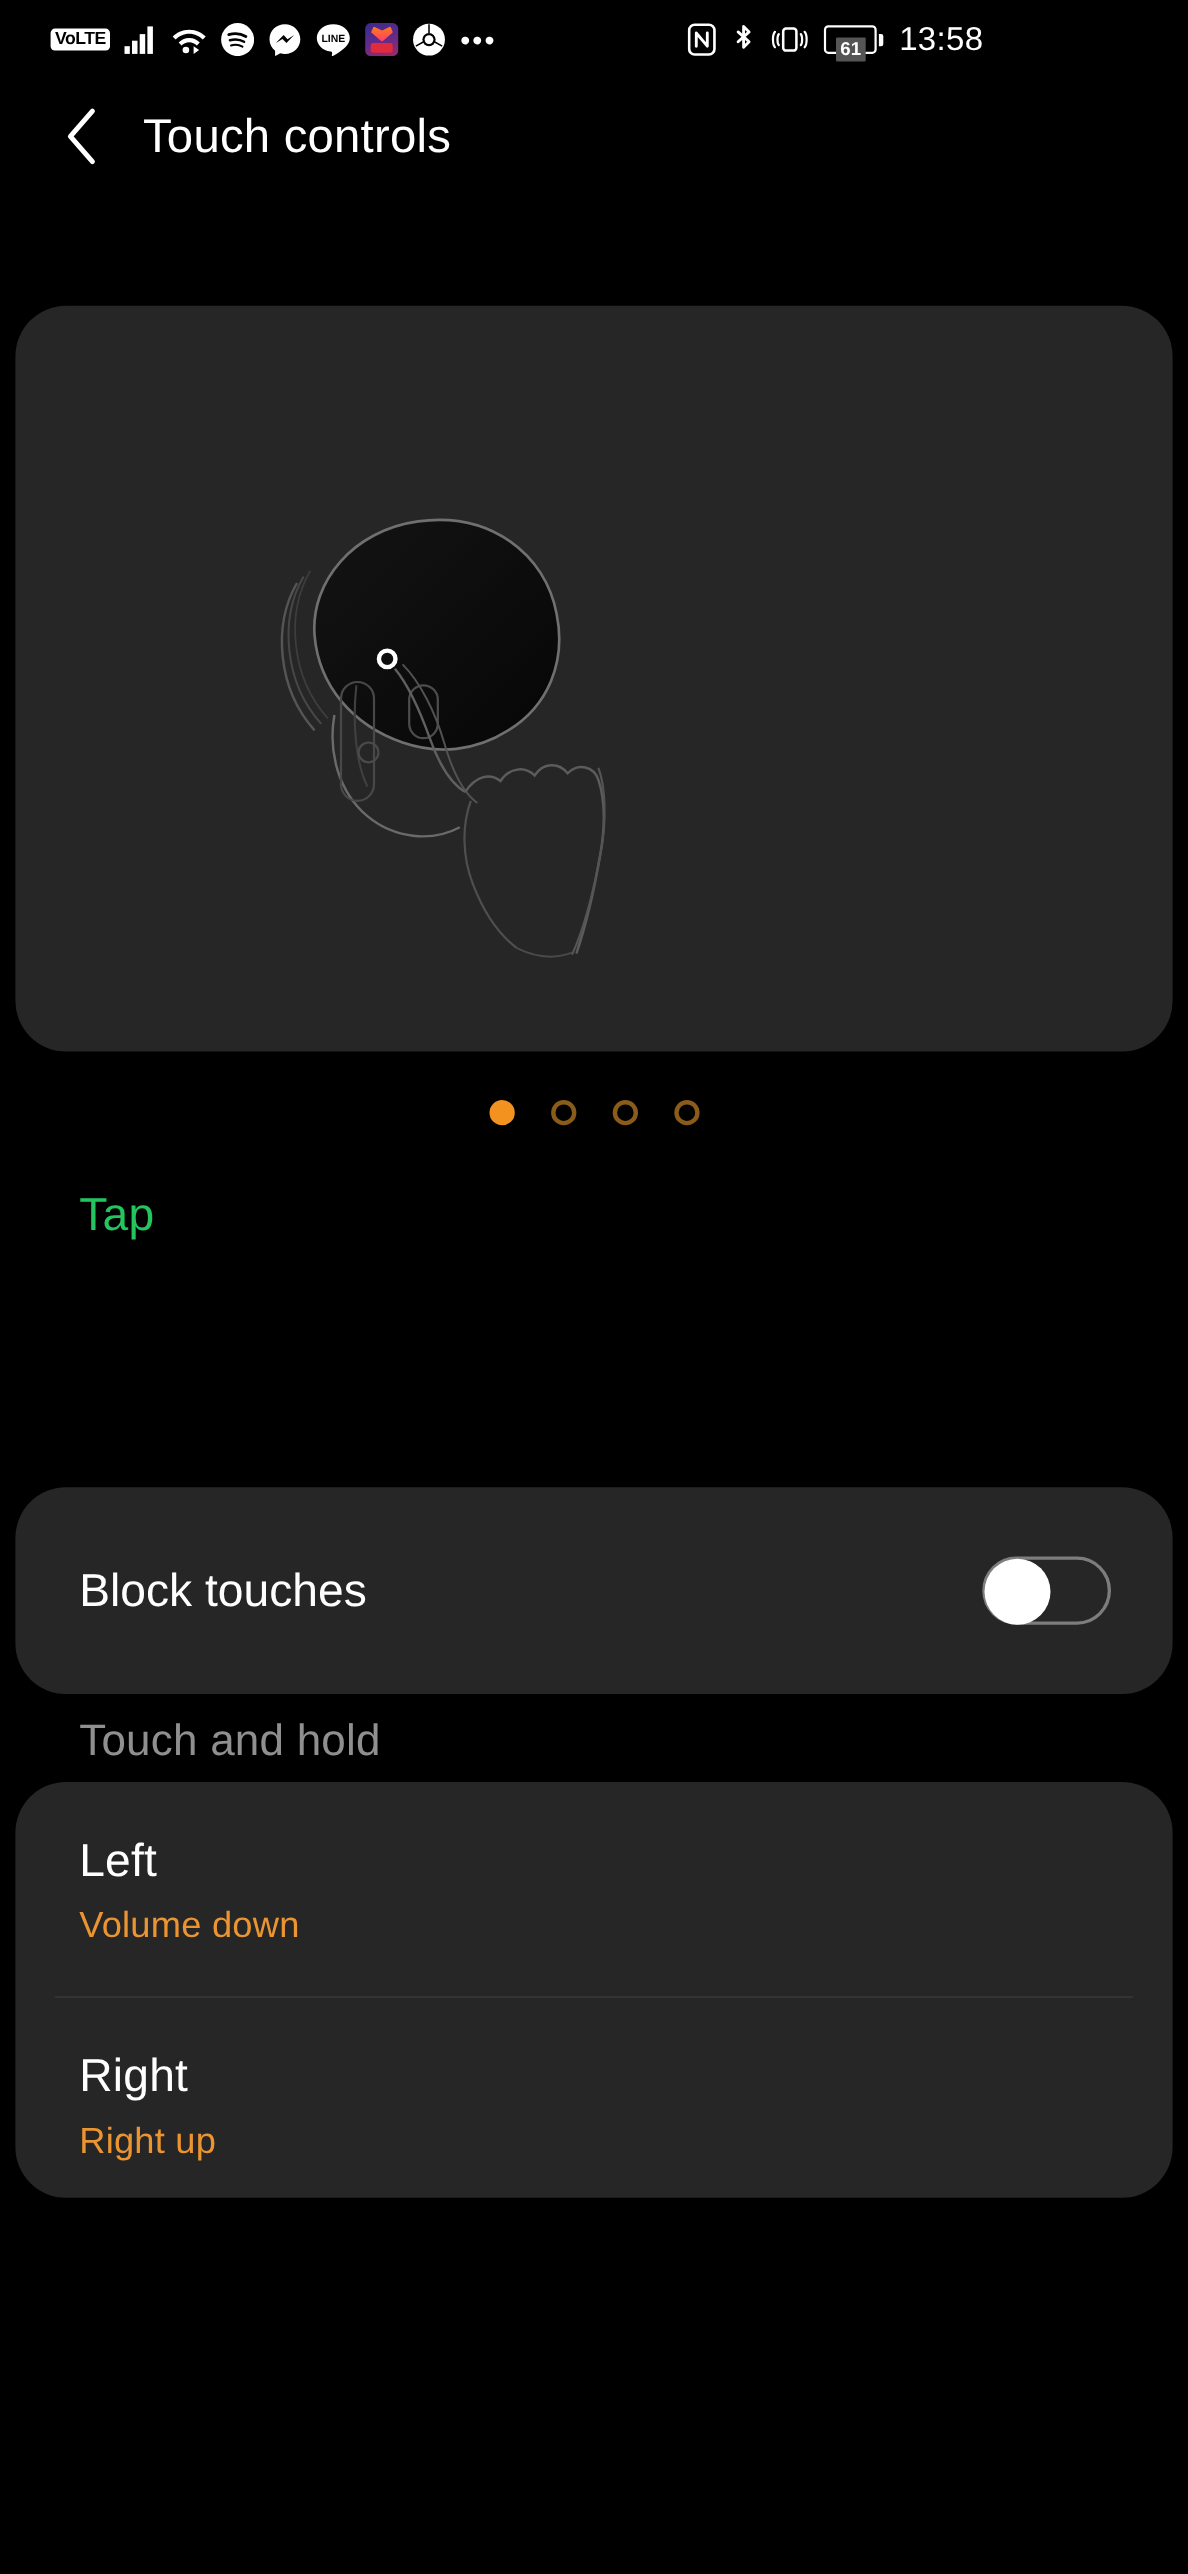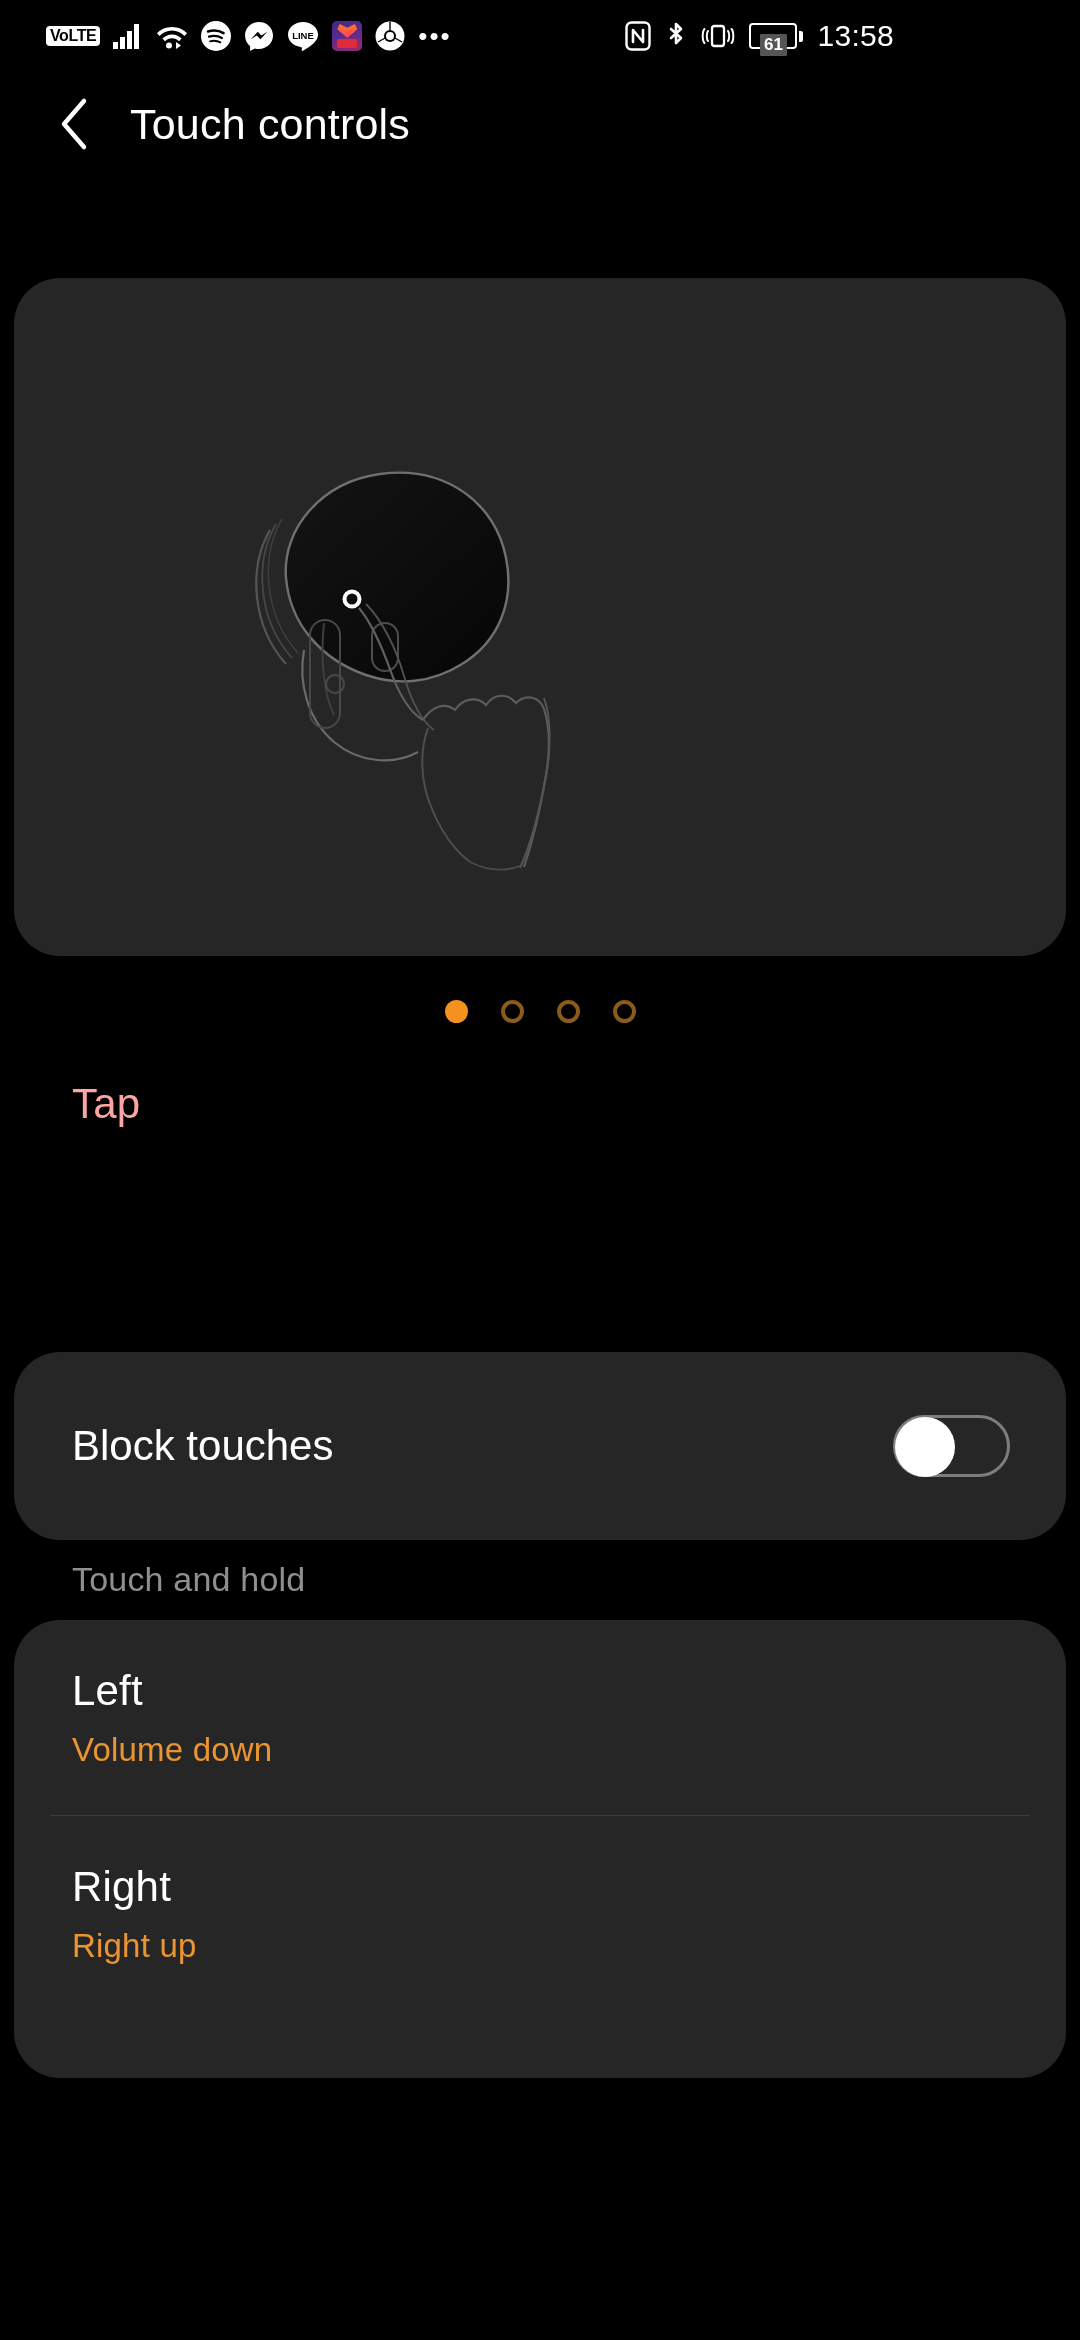--- a/index.html
+++ b/index.html
@@ -79,21 +79,21 @@
   .pager {
     position:absolute; top:1000px; left:0; width:1080px;
     display:flex; align-items:center; justify-content:center; gap:33px;
   }
   .pdot { width:23px; height:23px; border-radius:50%; box-sizing:border-box; }
   .pdot.on  { background:#f3921e; }
   .pdot.off { border:4px solid #8a5b19; background:transparent; }
 
   
   .gesture { position:absolute; left:72px; top:1080px; width:900px; }
-  .gesture-name { color:#fca5a5; font-size:42px; letter-spacing:.2px; }
+  .gesture-name { color:#22c55e; font-size:42px; letter-spacing:.2px; }
   .gesture-desc { color:#9a9a9a; font-size:38px; margin-top:32px; letter-spacing:.2px; }
 
   
   .card {
     position:absolute; left:14px; width:1052px;
     background:#262626; border-radius:46px;
   }
   .block-card { top:1352px; height:188px; display:flex; align-items:center;
     justify-content:space-between; padding:0 56px 0 58px; }
   .block-label { color:#fff; font-size:42px; }
@@ -104,25 +104,25 @@
     position:relative; cursor:pointer; flex:none;
   }
   .switch .knob {
     position:absolute; left:-1px; top:-1px; width:60px; height:60px;
     border-radius:50%; background:#ffffff;
   }
 
   
   .section-hdr {
     position:absolute; left:72px; top:1560px;
-    color:#8f8f8f; font-size:34px; letter-spacing:.2px;
-  }
-
-  
-  .lr-card { top:1620px; height:458px; padding:0; }
+    color:#8f8f8f; font-size:40px; letter-spacing:.2px;
+  }
+
+  
+  .lr-card { top:1620px; height:378px; padding:0; }
   .lr-row { height:195px; display:flex; flex-direction:column; justify-content:center;
     padding-left:58px; cursor:pointer; }
   .lr-title { color:#fff; font-size:42px; letter-spacing:.2px; }
   .lr-value { color:#eb9532; font-size:33px; margin-top:16px; letter-spacing:.2px; }
   .lr-div { height:1px; background:#3e3e3e; margin:0 36px; }
 </style>
 </head>
 <body>
 
 <div class="screen">

